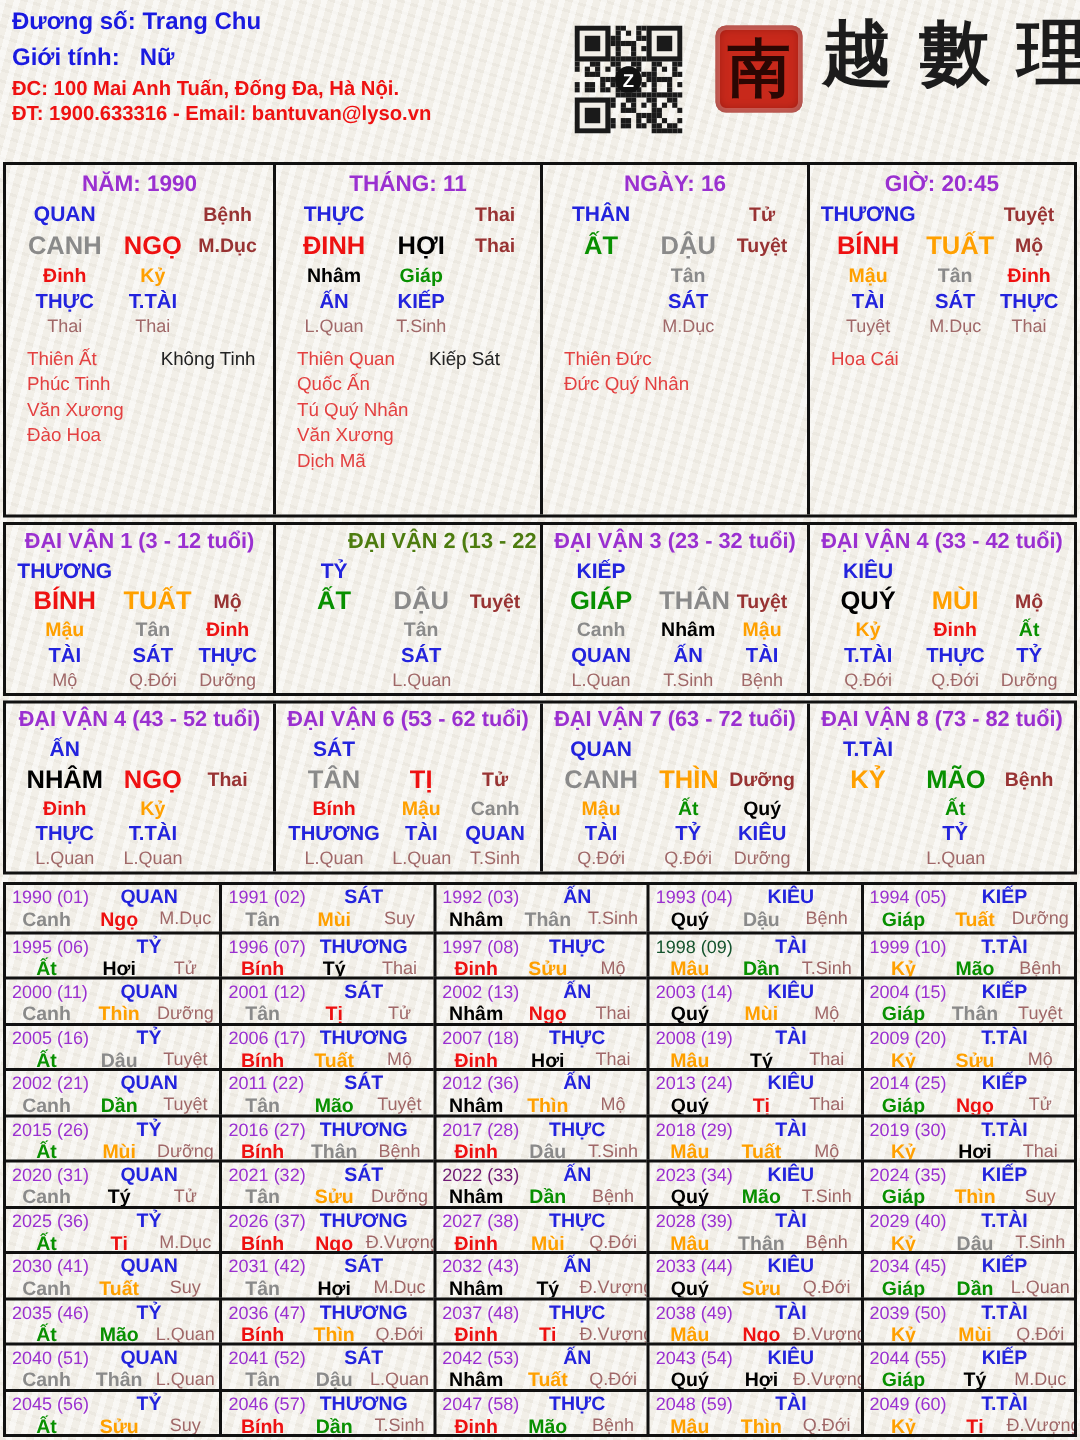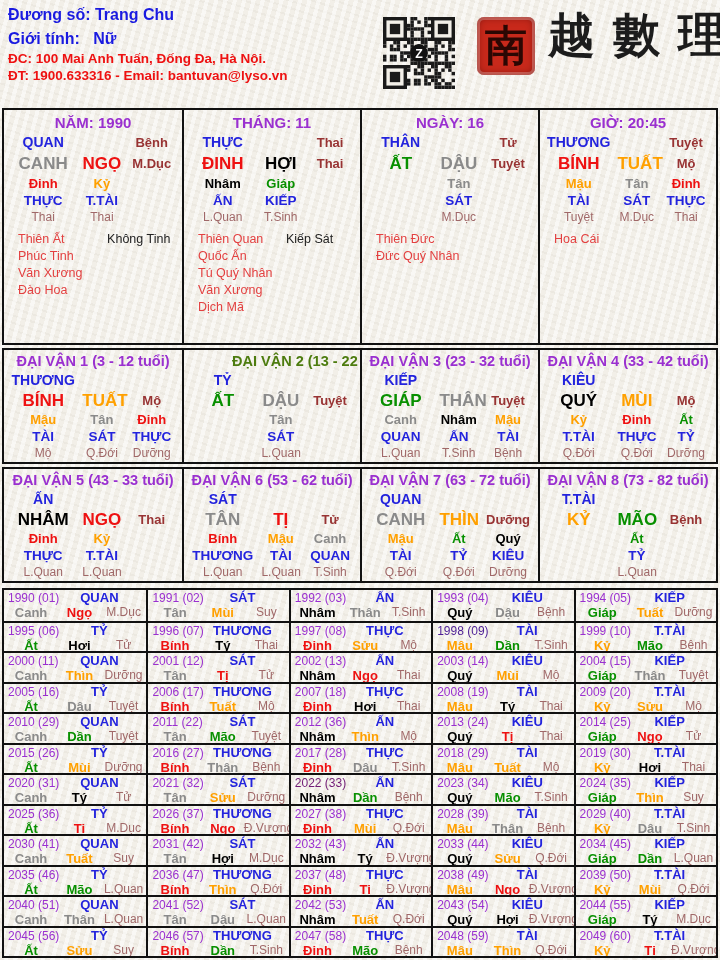--- a/index.html
+++ b/index.html
@@ -467,21 +467,21 @@
       </div>
       <div class="pg r-hstage">
         <span style="color: rgb(160, 104, 104); grid-column: 1;">Q.Đới</span>
         <span style="color: rgb(160, 104, 104); grid-column: 2;">Q.Đới</span>
         <span style="color: rgb(160, 104, 104); grid-column: 3;">Dưỡng</span>
       </div>
     </div>
   </div>
 <div class="boxrow dvrow" id="dvrow2">
     <div class="pcol dv">
-      <div class="ptitle" style="color: rgb(154, 48, 208);">ĐẠI VẬN 5 (43 - 33 tuổi)</div>
+      <div class="ptitle" style="color: rgb(154, 48, 208);">ĐẠI VẬN 4 (43 - 52 tuổi)</div>
       <div class="pg r-role">
         <span style="color: rgb(35, 35, 221); grid-column: 1;">ẤN</span>
       </div>
       <div class="pg r-main">
         <span style="color: rgb(0, 0, 0); grid-column: 1;">NHÂM</span>
         <span style="color: rgb(238, 17, 17); grid-column: 2;">NGỌ</span>
         <span class="st" style="color: rgb(152, 51, 51); grid-column: 3;">Thai</span>
       </div>
       <div class="pg r-hstem">
         <span style="color: rgb(238, 17, 17); grid-column: 1;">Đinh</span>
@@ -653,21 +653,21 @@
         <span class="yr" style="color: rgb(35, 35, 221); grid-column: 2;">THỰC</span>
       </div>
       <div class="yl2">
         <span style="color: rgb(238, 17, 17);">Đinh</span>
         <span style="color: rgb(255, 160, 0);">Sửu</span>
         <span class="yst" style="color: rgb(160, 104, 104);">Mộ</span>
       </div>
     </div>
     <div class="ycell">
       <div class="yl1">
-        <span class="yy" style="color: #4c1d95;">1998 (09)</span>
+        <span class="yy" style="color: #14532d;">1998 (09)</span>
         <span class="yr" style="color: rgb(35, 35, 221); grid-column: 2;">TÀI</span>
       </div>
       <div class="yl2">
         <span style="color: rgb(255, 160, 0);">Mậu</span>
         <span style="color: rgb(8, 144, 0);">Dần</span>
         <span class="yst" style="color: rgb(160, 104, 104);">T.Sinh</span>
       </div>
     </div>
     <div class="ycell">
       <div class="yl1">
@@ -785,21 +785,21 @@
         <span class="yr" style="color: rgb(35, 35, 221); grid-column: 2;">T.TÀI</span>
       </div>
       <div class="yl2">
         <span style="color: rgb(255, 160, 0);">Kỷ</span>
         <span style="color: rgb(255, 160, 0);">Sửu</span>
         <span class="yst" style="color: rgb(160, 104, 104);">Mộ</span>
       </div>
     </div>
     <div class="ycell">
       <div class="yl1">
-        <span class="yy" style="color: rgb(154, 48, 208);">2010 (29)</span>
+        <span class="yy" style="color: rgb(154, 48, 208);">2002 (21)</span>
         <span class="yr" style="color: rgb(35, 35, 221); grid-column: 2;">QUAN</span>
       </div>
       <div class="yl2">
         <span style="color: rgb(138, 138, 138);">Canh</span>
         <span style="color: rgb(8, 144, 0);">Dần</span>
         <span class="yst" style="color: rgb(160, 104, 104);">Tuyệt</span>
       </div>
     </div>
     <div class="ycell">
       <div class="yl1">

